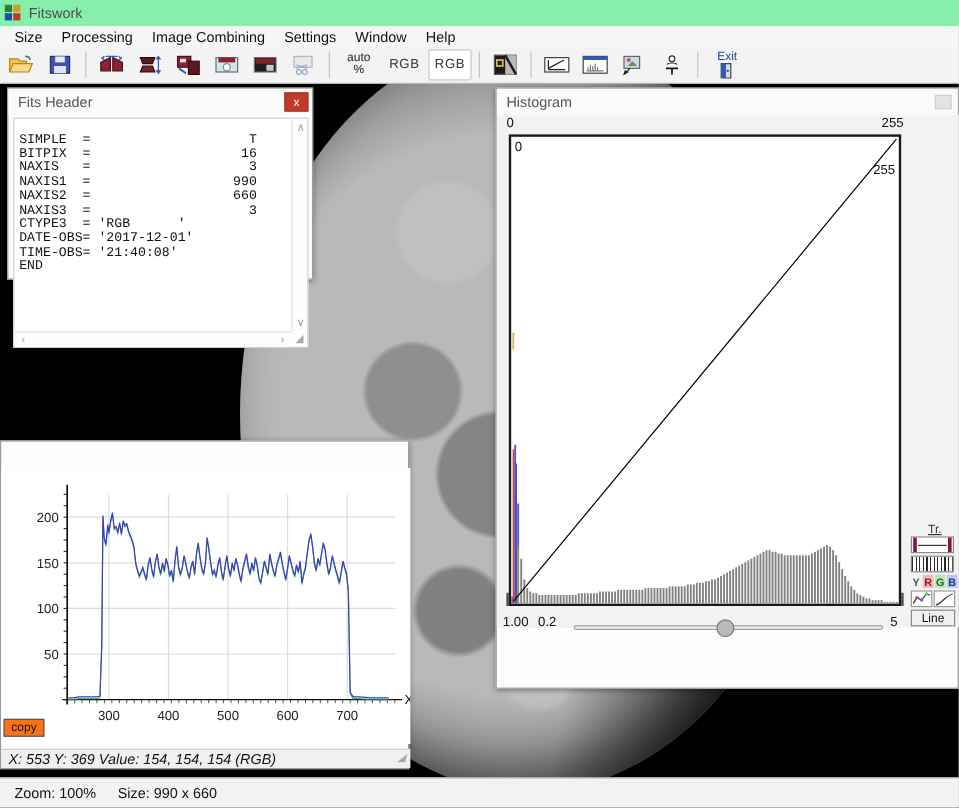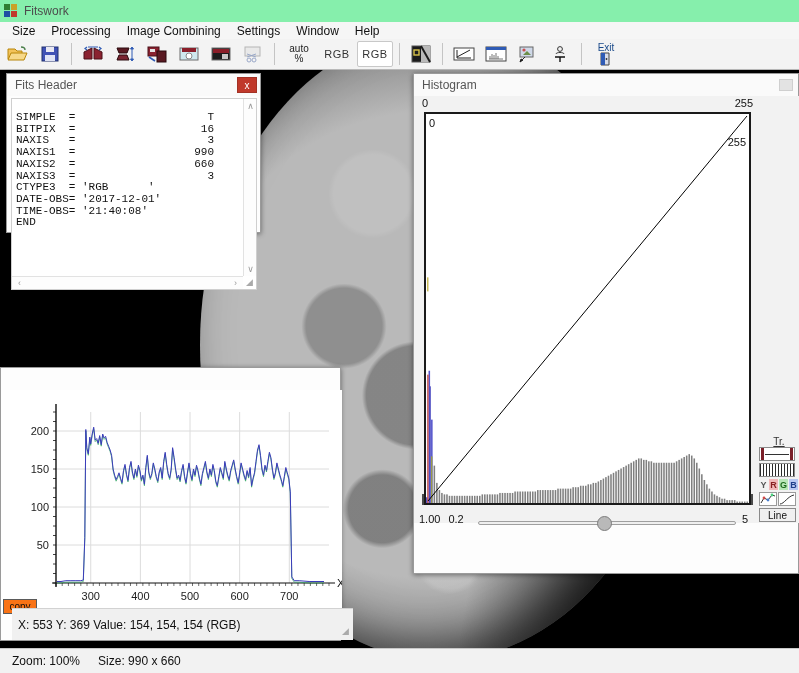--- a/index.html
+++ b/index.html
@@ -131,24 +131,24 @@
   .curvebtns { display:flex; gap:1px; margin-bottom:2px;}
   .curvebtn { width:18px; height:14px; border:1px solid #9a9a9a; background:#fff; position:relative; }
   #gammabtn { width:37px; height:14px; border:1px solid #8a8a8a; background:#f0f0f0;
               font-size:10px; text-align:center; line-height:13px; color:#111; }
 
   
   #pixwin { left:0px; top:367px; width:341px; height:274px;
             border:1px solid #9a9a9a; }
   #pixbody { position:absolute; left:0; top:22px; width:341px; height:230px; background:#fff; }
   #pixplot { position:absolute; left:0; top:0; width:341px; height:230px; }
-  #pixstatus { position:absolute; left:11px; bottom:0; width:341px; height:32px;
+  #pixstatus { position:absolute; left:0; bottom:0; width:341px; height:16px;
                background:#f0f0f0; border-top:1px solid #d2d2d2;
                display:flex; align-items:center; padding-left:6px;
-               font-size:12px; color:#111; }
+               font-size:12px; color:#111;font-style:italic; }
   #copybtn { position:absolute; left:2px; bottom:26px; width:34px; height:15px;
              border:1px solid #5a5a5a; background:#f97316; font-size:10px;
              text-align:center; line-height:14px; color:#111; }
 
   
   #statusbar { position:absolute; left:0; top:648px; width:799px; height:25px;
                background:#f2f2f2; border-top:1px solid #c9c9c9;
                display:flex; align-items:center; gap:18px; padding-left:12px;
                font-size:12px; color:#111; }
 </style>

